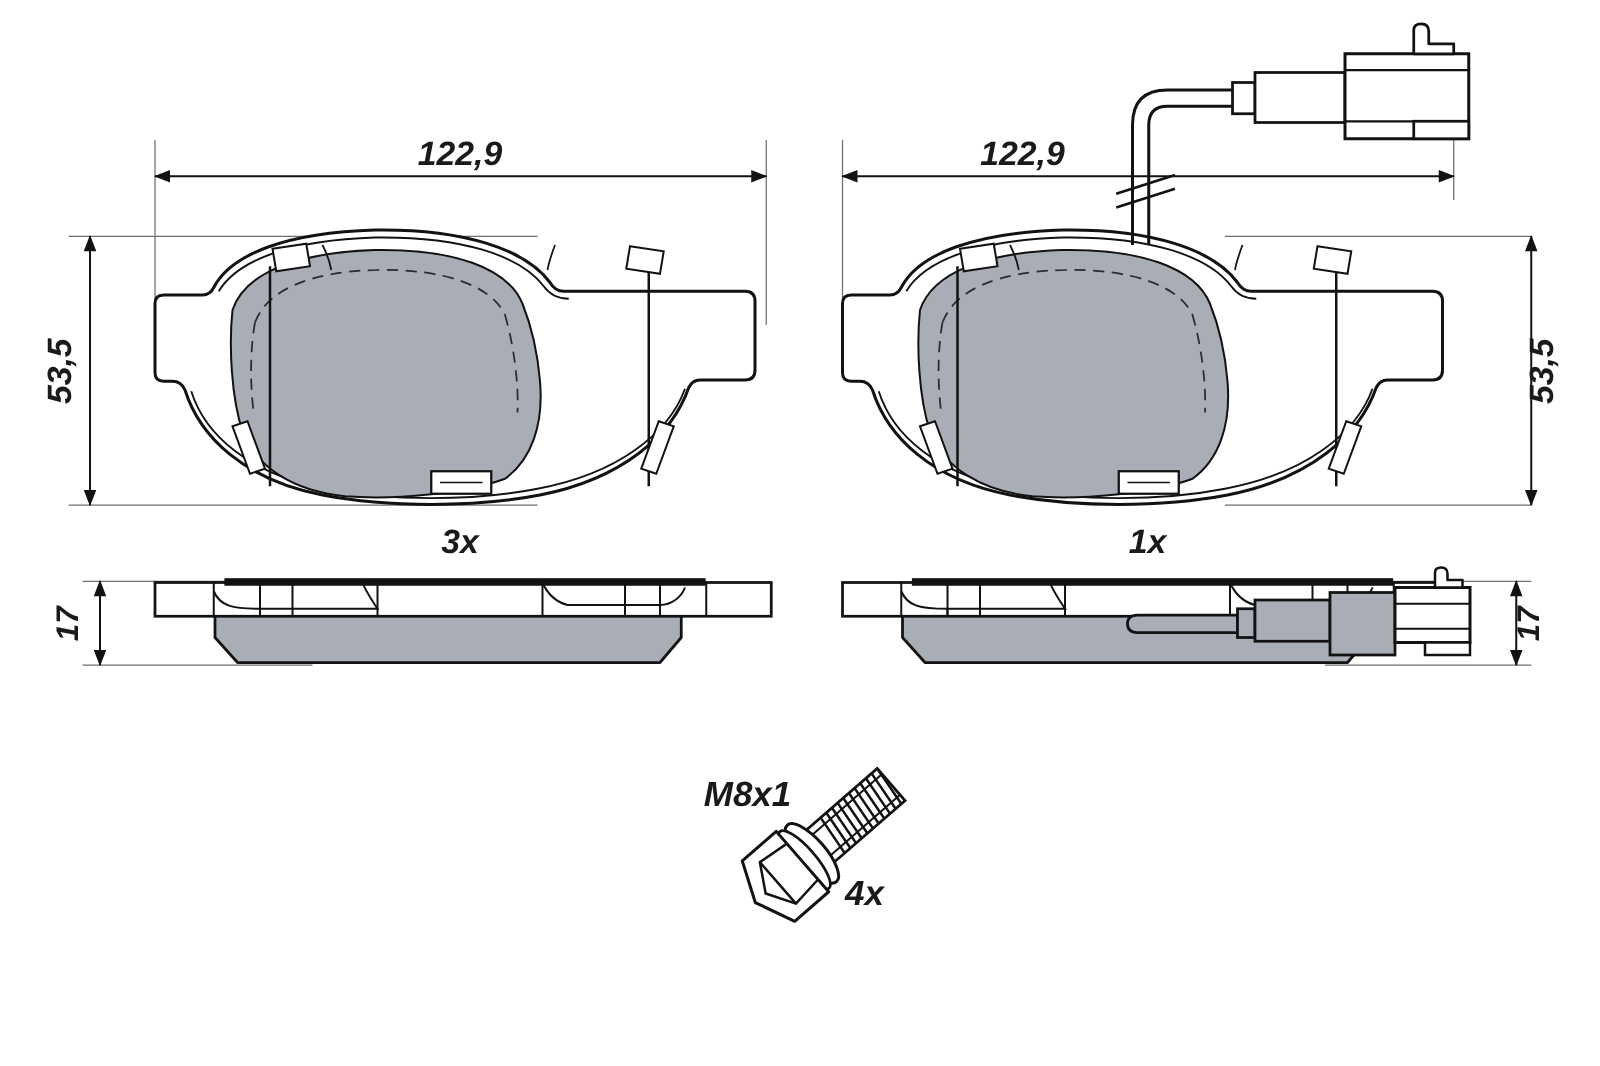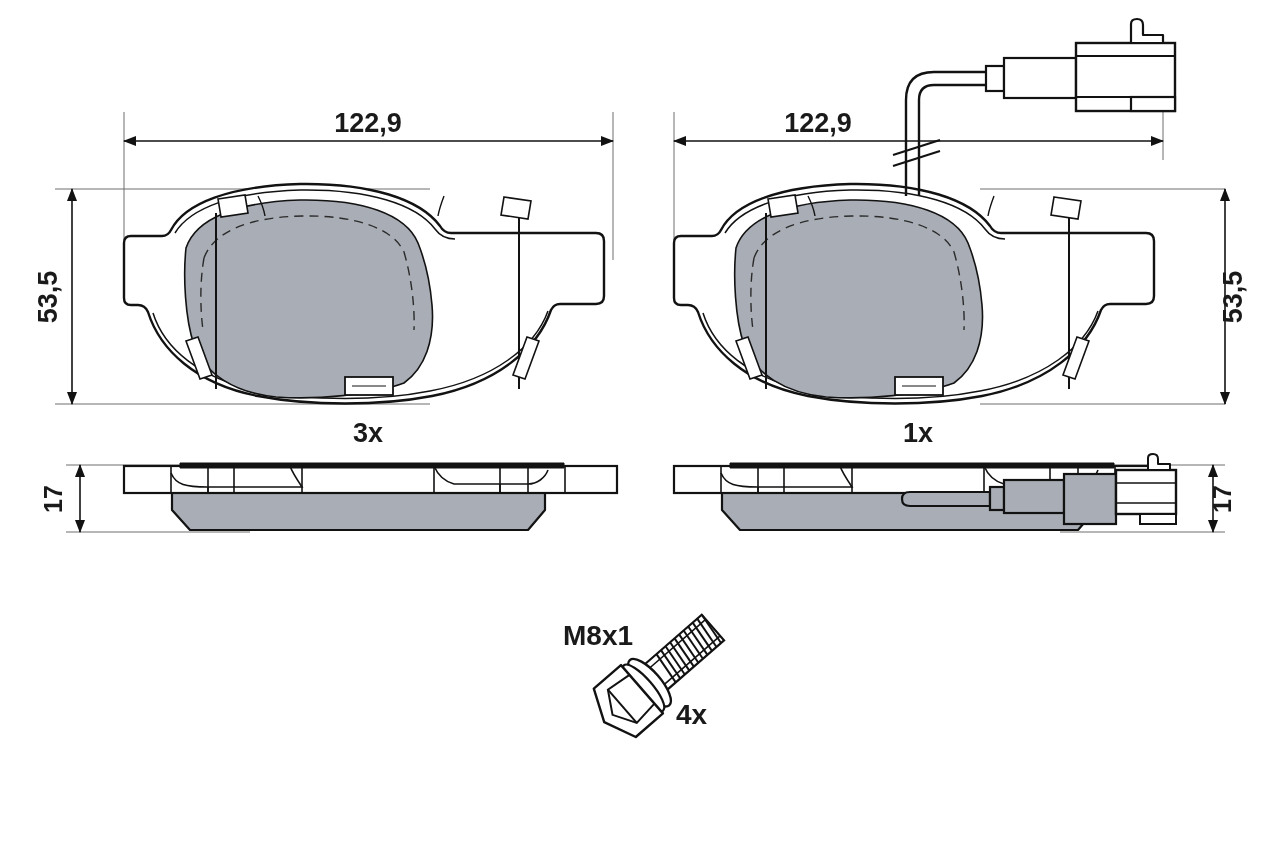--- a/index.html
+++ b/index.html
@@ -4,21 +4,21 @@
 <title>Brake Pad Set Technical Drawing</title>
 <style>
   html,body{margin:0;padding:0;background:#ffffff;}
   body{
     width:1280px;height:853px;
     font-family:"Liberation Sans", sans-serif;
     color:#1a1a1a;
     overflow:hidden;
     position:relative;
   }
-  #sheet{position:absolute;left:0;top:0;width:1237px;height:853px;}
+  #sheet{position:absolute;left:0;top:0;width:1237px;height:853px;font-style:italic;}
   svg{display:block;}
   .dimtext{
     font-family:"Liberation Sans", sans-serif;
     font-weight:700;
     fill:#1a1a1a;
   }
 </style>
 </head>
 <body>
 

